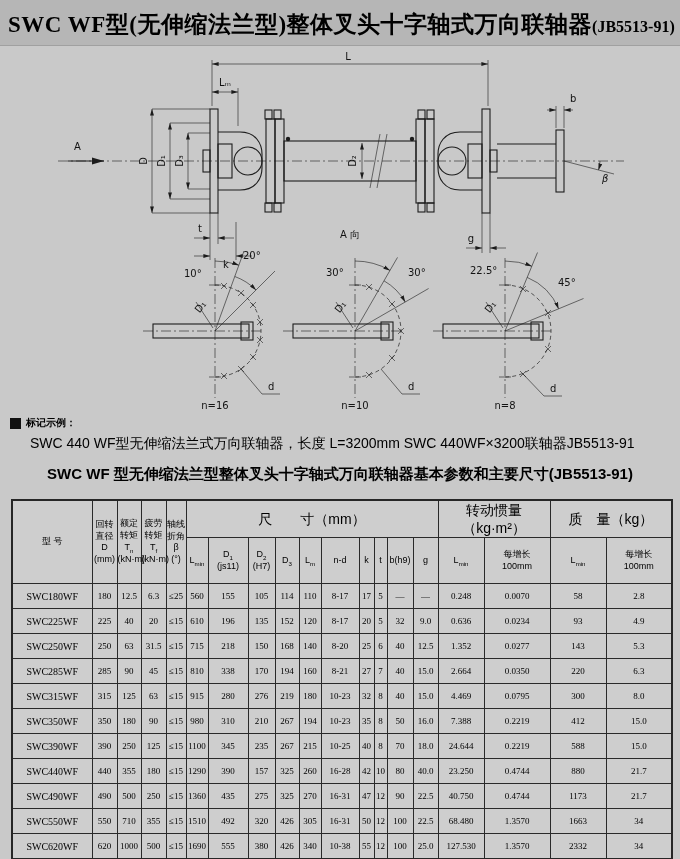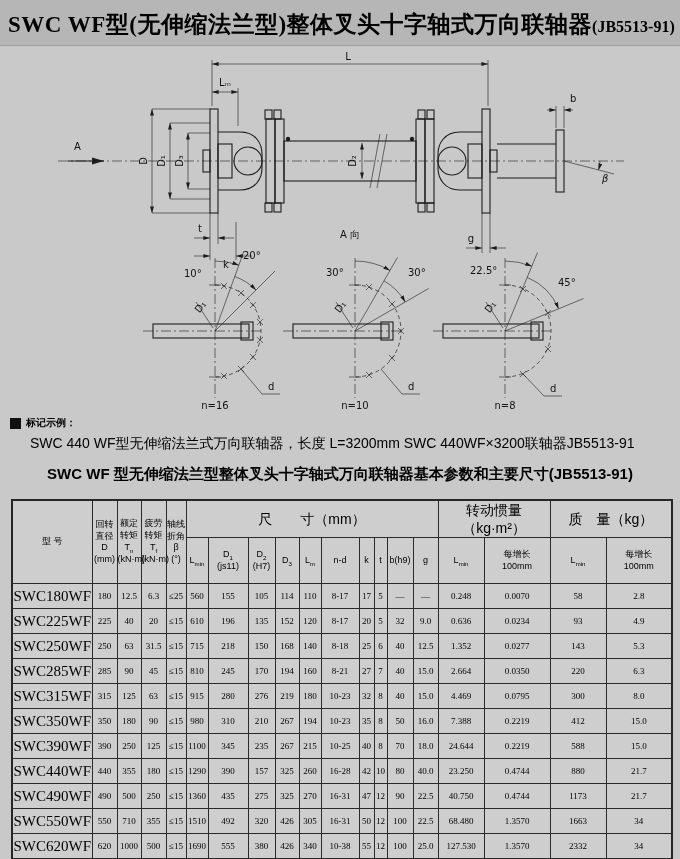--- a/index.html
+++ b/index.html
@@ -22,21 +22,21 @@
   .mark-example{font-size:14px;margin:5px 0 12px 20px;white-space:nowrap;}
   .table-title{font-size:15px;font-weight:bold;text-align:center;margin:7px 0 15px;}
   table{border-collapse:collapse;table-layout:fixed;width:658px;margin:0 11px;
         background:#cecece;border:2px solid #262626;}
   th,td{border:1px solid #2a2a2a;text-align:center;vertical-align:middle;padding:0;font-weight:normal;}
   thead th{font-size:9px;line-height:1.3;}
   .hrow1{height:18px;}
   .hrow2{height:46px;}
   .group-th{font-size:14px;}
   tbody td{font-size:9px;height:24px;font-family:"Liberation Serif",serif;}
-  td.model{font-size:15px;}
+  td.model{font-size:10px;}
   sub{font-size:.68em;}
   .note{font-size:13px;margin:6px 0 0 10px;white-space:nowrap;}
 </style>
 </head>
 <body>
 
 <div class="page">
 
   <header class="title-bar">
     <span class="title-main">SWC WF型(无伸缩法兰型)整体叉头十字轴式万向联轴器</span><span class="title-suffix">(JB5513-91)</span>
@@ -316,38 +316,38 @@
         <td class="model">SWC250WF</td>
         <td>250</td>
           <td>63</td>
         <td>31.5</td>
           <td>≤15</td>
         <td>715</td>
           <td>218</td>
         <td>150</td>
           <td>168</td>
         <td>140</td>
-          <td>8-18</td>
+          <td>8-20</td>
         <td>25</td>
           <td>6</td>
         <td>40</td>
           <td>12.5</td>
         <td>1.352</td>
           <td>0.0277</td>
         <td>143</td>
           <td>5.3</td>
       </tr>
         <tr>
         <td class="model">SWC285WF</td>
         <td>285</td>
           <td>90</td>
         <td>45</td>
           <td>≤15</td>
         <td>810</td>
-          <td>245</td>
+          <td>338</td>
         <td>170</td>
           <td>194</td>
         <td>160</td>
           <td>8-21</td>
         <td>27</td>
           <td>7</td>
         <td>40</td>
           <td>15.0</td>
         <td>2.664</td>
           <td>0.0350</td>

